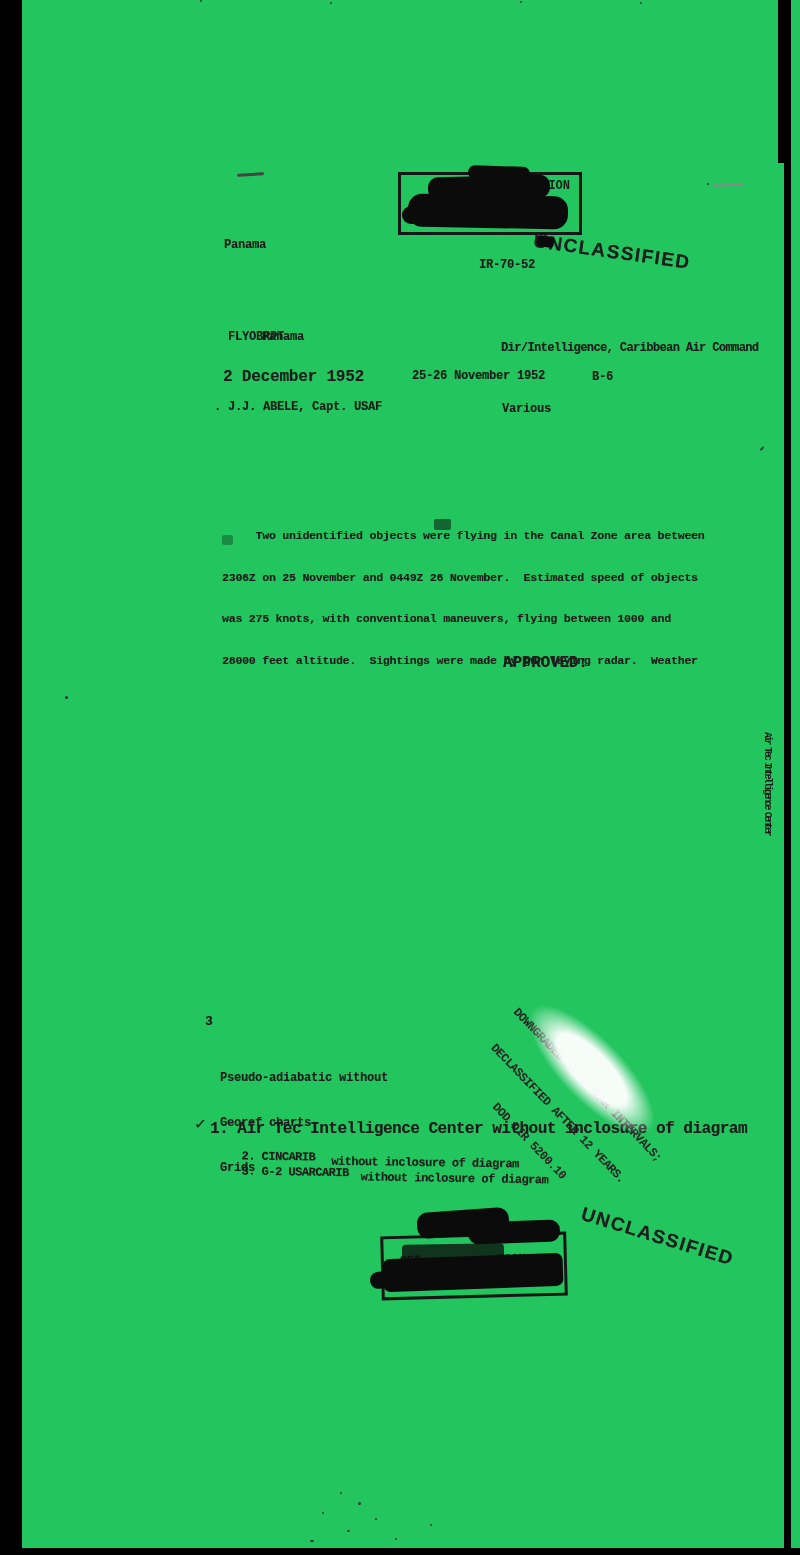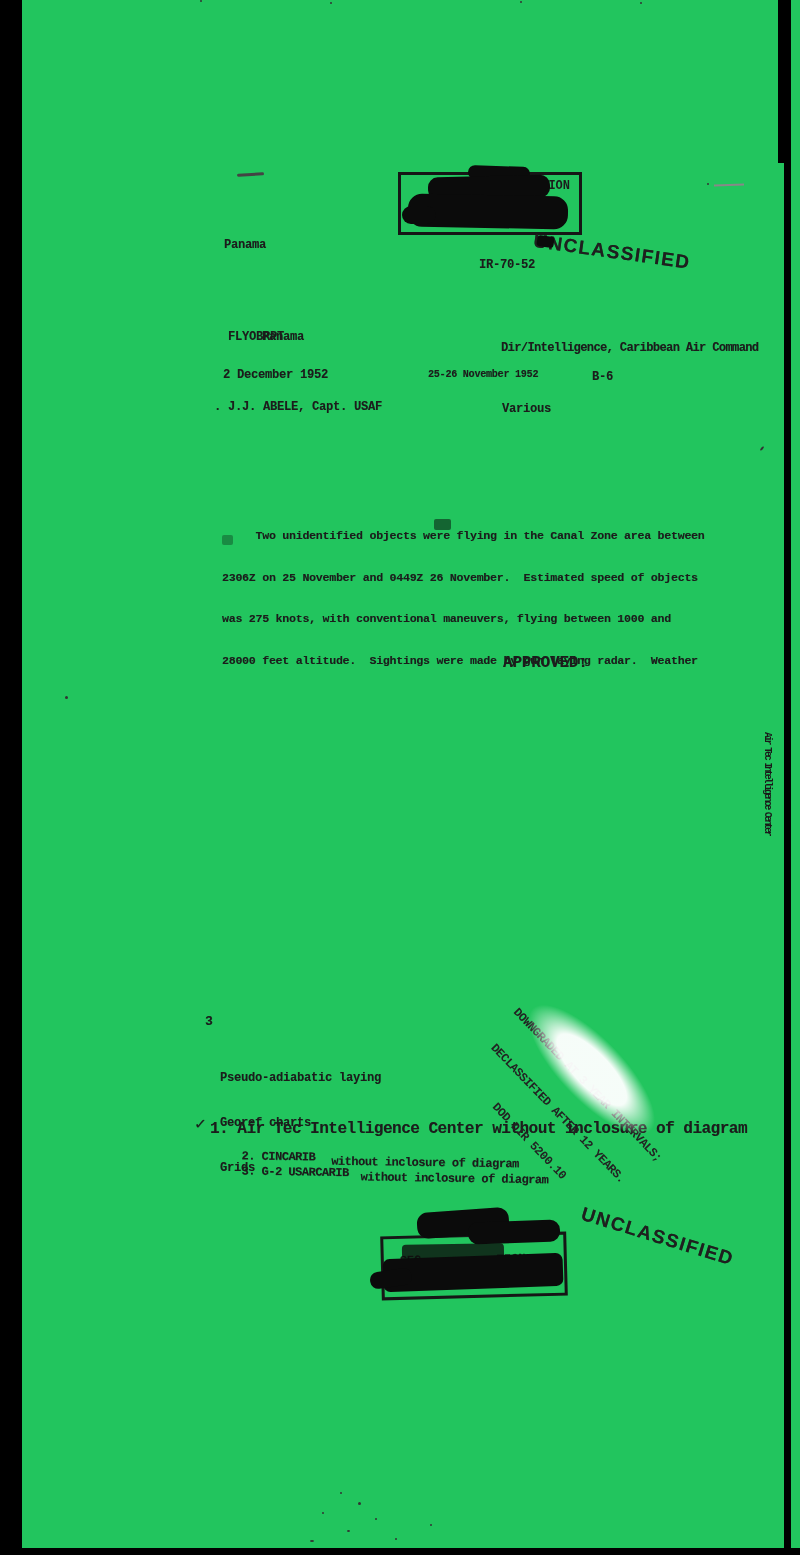--- a/index.html
+++ b/index.html
@@ -53,43 +53,43 @@
   <span class="t" style="left:224px;top:238px;font-size:12px;">Panama</span>
   <span class="t" style="left:443px;top:258px;font-size:12px;margin-left:36px;">IR-70-52</span>
 
   <div class="dash" style="left:237px;top:173px;width:27px;height:3px;transform:rotate(-3deg);border-radius:2px;"></div>
   <div class="dash" style="left:714px;top:184px;width:30px;height:2px;background:#888;transform:rotate(-2deg);"></div>
   <div class="speck" style="left:707px;top:183px;"></div>
 
   <span class="t" style="left:228px;top:299px;font-size:12px;margin-top:31px;">FLYOBRPT</span>
   <span class="t" style="left:262px;top:330px;font-size:12px;">Panama</span>
   <span class="t" style="left:478px;top:341px;font-size:12px;letter-spacing:-0.6px;padding-left:23px;">Dir/Intelligence, Caribbean Air Command</span>
-  <span class="t" style="left:223px;top:368px;font-size:12px;">2 December 1952</span>
-  <span class="t" style="left:428px;top:369px;font-size:10px;font-family:Liberation Mono, monospace;">25-26 November 1952</span>
+  <span class="t" style="left:223px;top:368px;font-size:16px;">2 December 1952</span>
+  <span class="t" style="left:412px;top:369px;font-size:12px;font-family:Liberation Mono, monospace;">25-26 November 1952</span>
   <span class="t" style="left:592px;top:370px;font-size:12px;">B-6</span>
   <span class="t" style="left:214px;top:400px;font-size:12px;">. J.J. ABELE, Capt. USAF</span>
   <span class="t" style="left:502px;top:402px;font-size:12px;">Various</span>
 
   <div class="t" style="left:222px;top:502px;font-family:Liberation Mono, monospace;">
     <div class="bodyline">     Two unidentified objects were flying in the Canal Zone area between</div>
     <div class="bodyline">2306Z on 25 November and 0449Z 26 November.  Estimated speed of objects</div>
     <div class="bodyline">was 275 knots, with conventional maneuvers, flying between 1000 and</div>
     <div class="bodyline">28000 feet altitude.  Sightings were made by gun laying radar.  Weather</div>
   </div>
 
   <div class="blob" style="left:434px;top:519px;width:17px;height:11px;border-radius:2px;background:rgba(5,5,5,0.5);"></div>
   <div class="blob" style="left:222px;top:535px;width:11px;height:10px;border-radius:2px;background:rgba(5,5,5,0.3);"></div>
 
   <span class="t" style="left:503px;top:654px;font-size:16px;">APPROVED:</span>
 
   <span id="side-label">Air Tec Intelligence Center</span>
 
   <span class="t" style="left:205px;top:1014px;font-size:13px;">3</span>
   <div class="t" style="left:220px;top:1041px;font-size:12px;line-height:15px;">
-    <div>Pseudo-adiabatic laying</div>
+    <div>Pseudo-adiabatic without</div>
     <div>Georef charts</div>
     <div>Grids</div>
   </div>
 
   <span class="t" style="left:195px;top:1113px;font-size:17px;transform:rotate(4deg);">✓</span>
   <span class="t" style="left:210px;top:1120px;font-size:16px;letter-spacing:-0.5px;">1. Air Tec Intelligence Center without inclosure of diagram</span>
   <div class="t" style="left:215px;top:1135px;font-size:12px;letter-spacing:-0.5px;transform:rotate(0.8deg);transform-origin:left top;">
     <span>2. CINCARIB</span><span style="display:inline-block;margin-left:16px;transform:translateY(4px);">without inclosure of diagram</span>
   </div>
   <div class="t" style="left:215px;top:1150px;font-size:12px;letter-spacing:-0.5px;transform:rotate(0.9deg);transform-origin:left top;">

